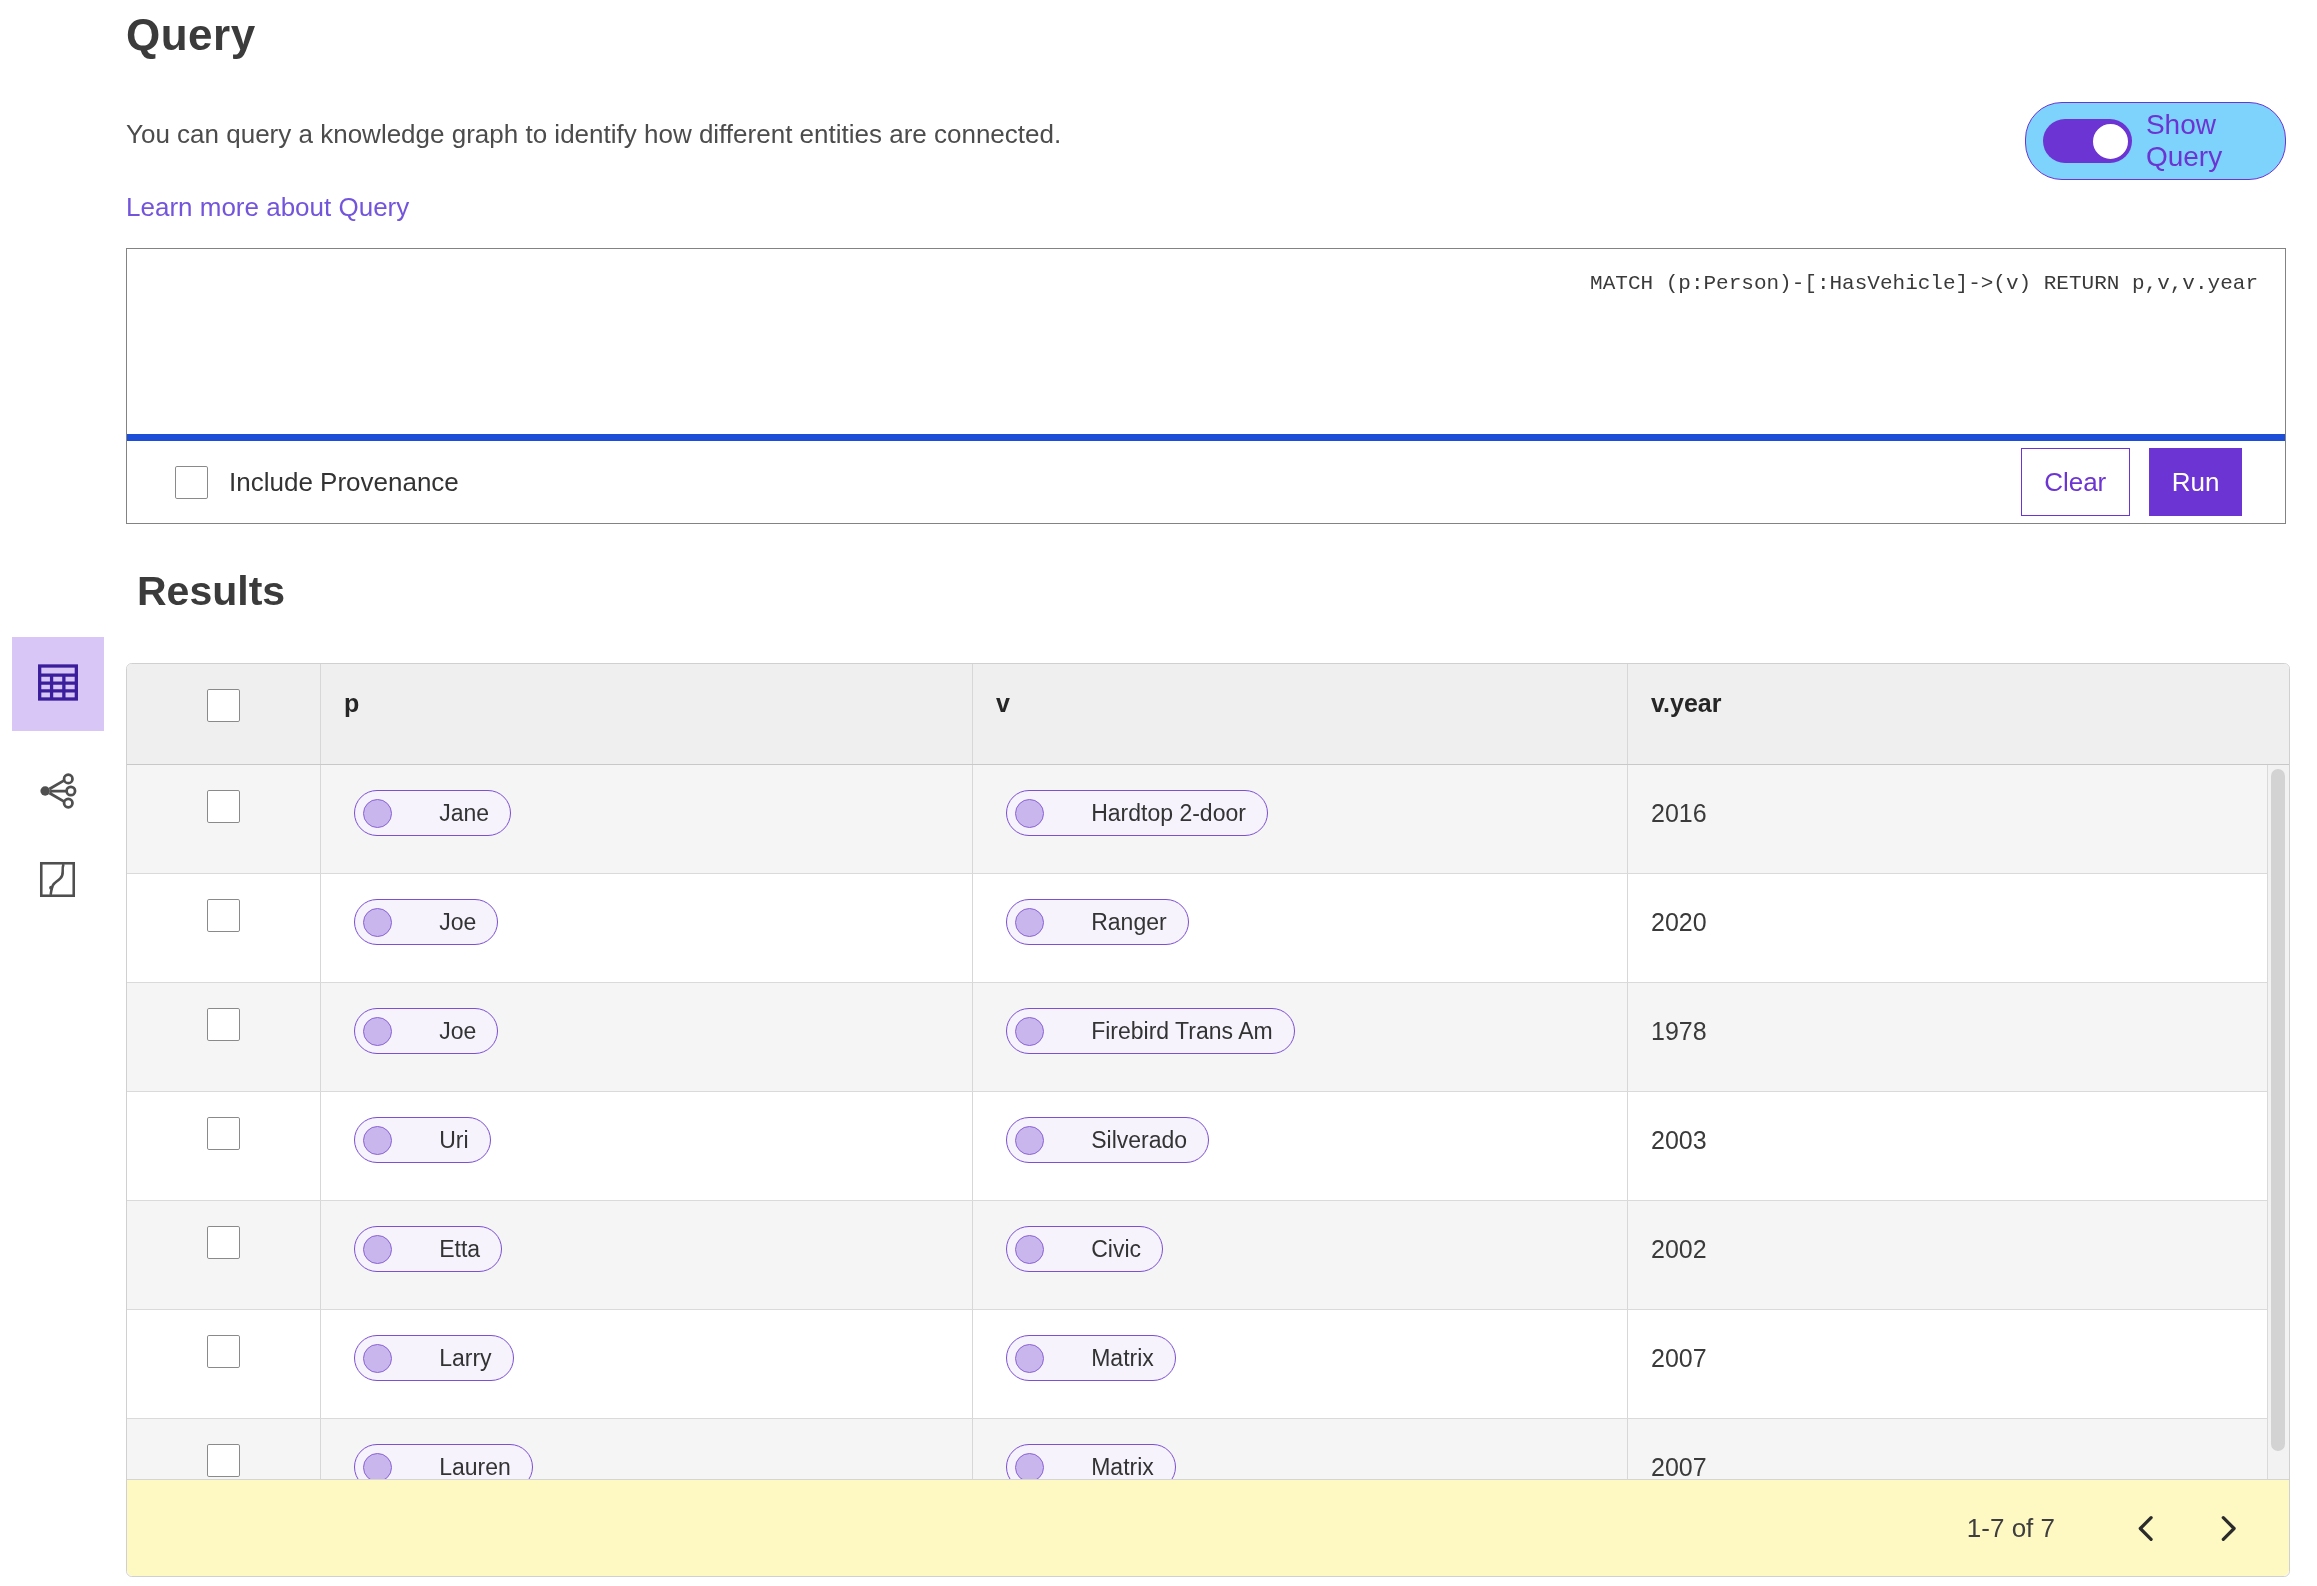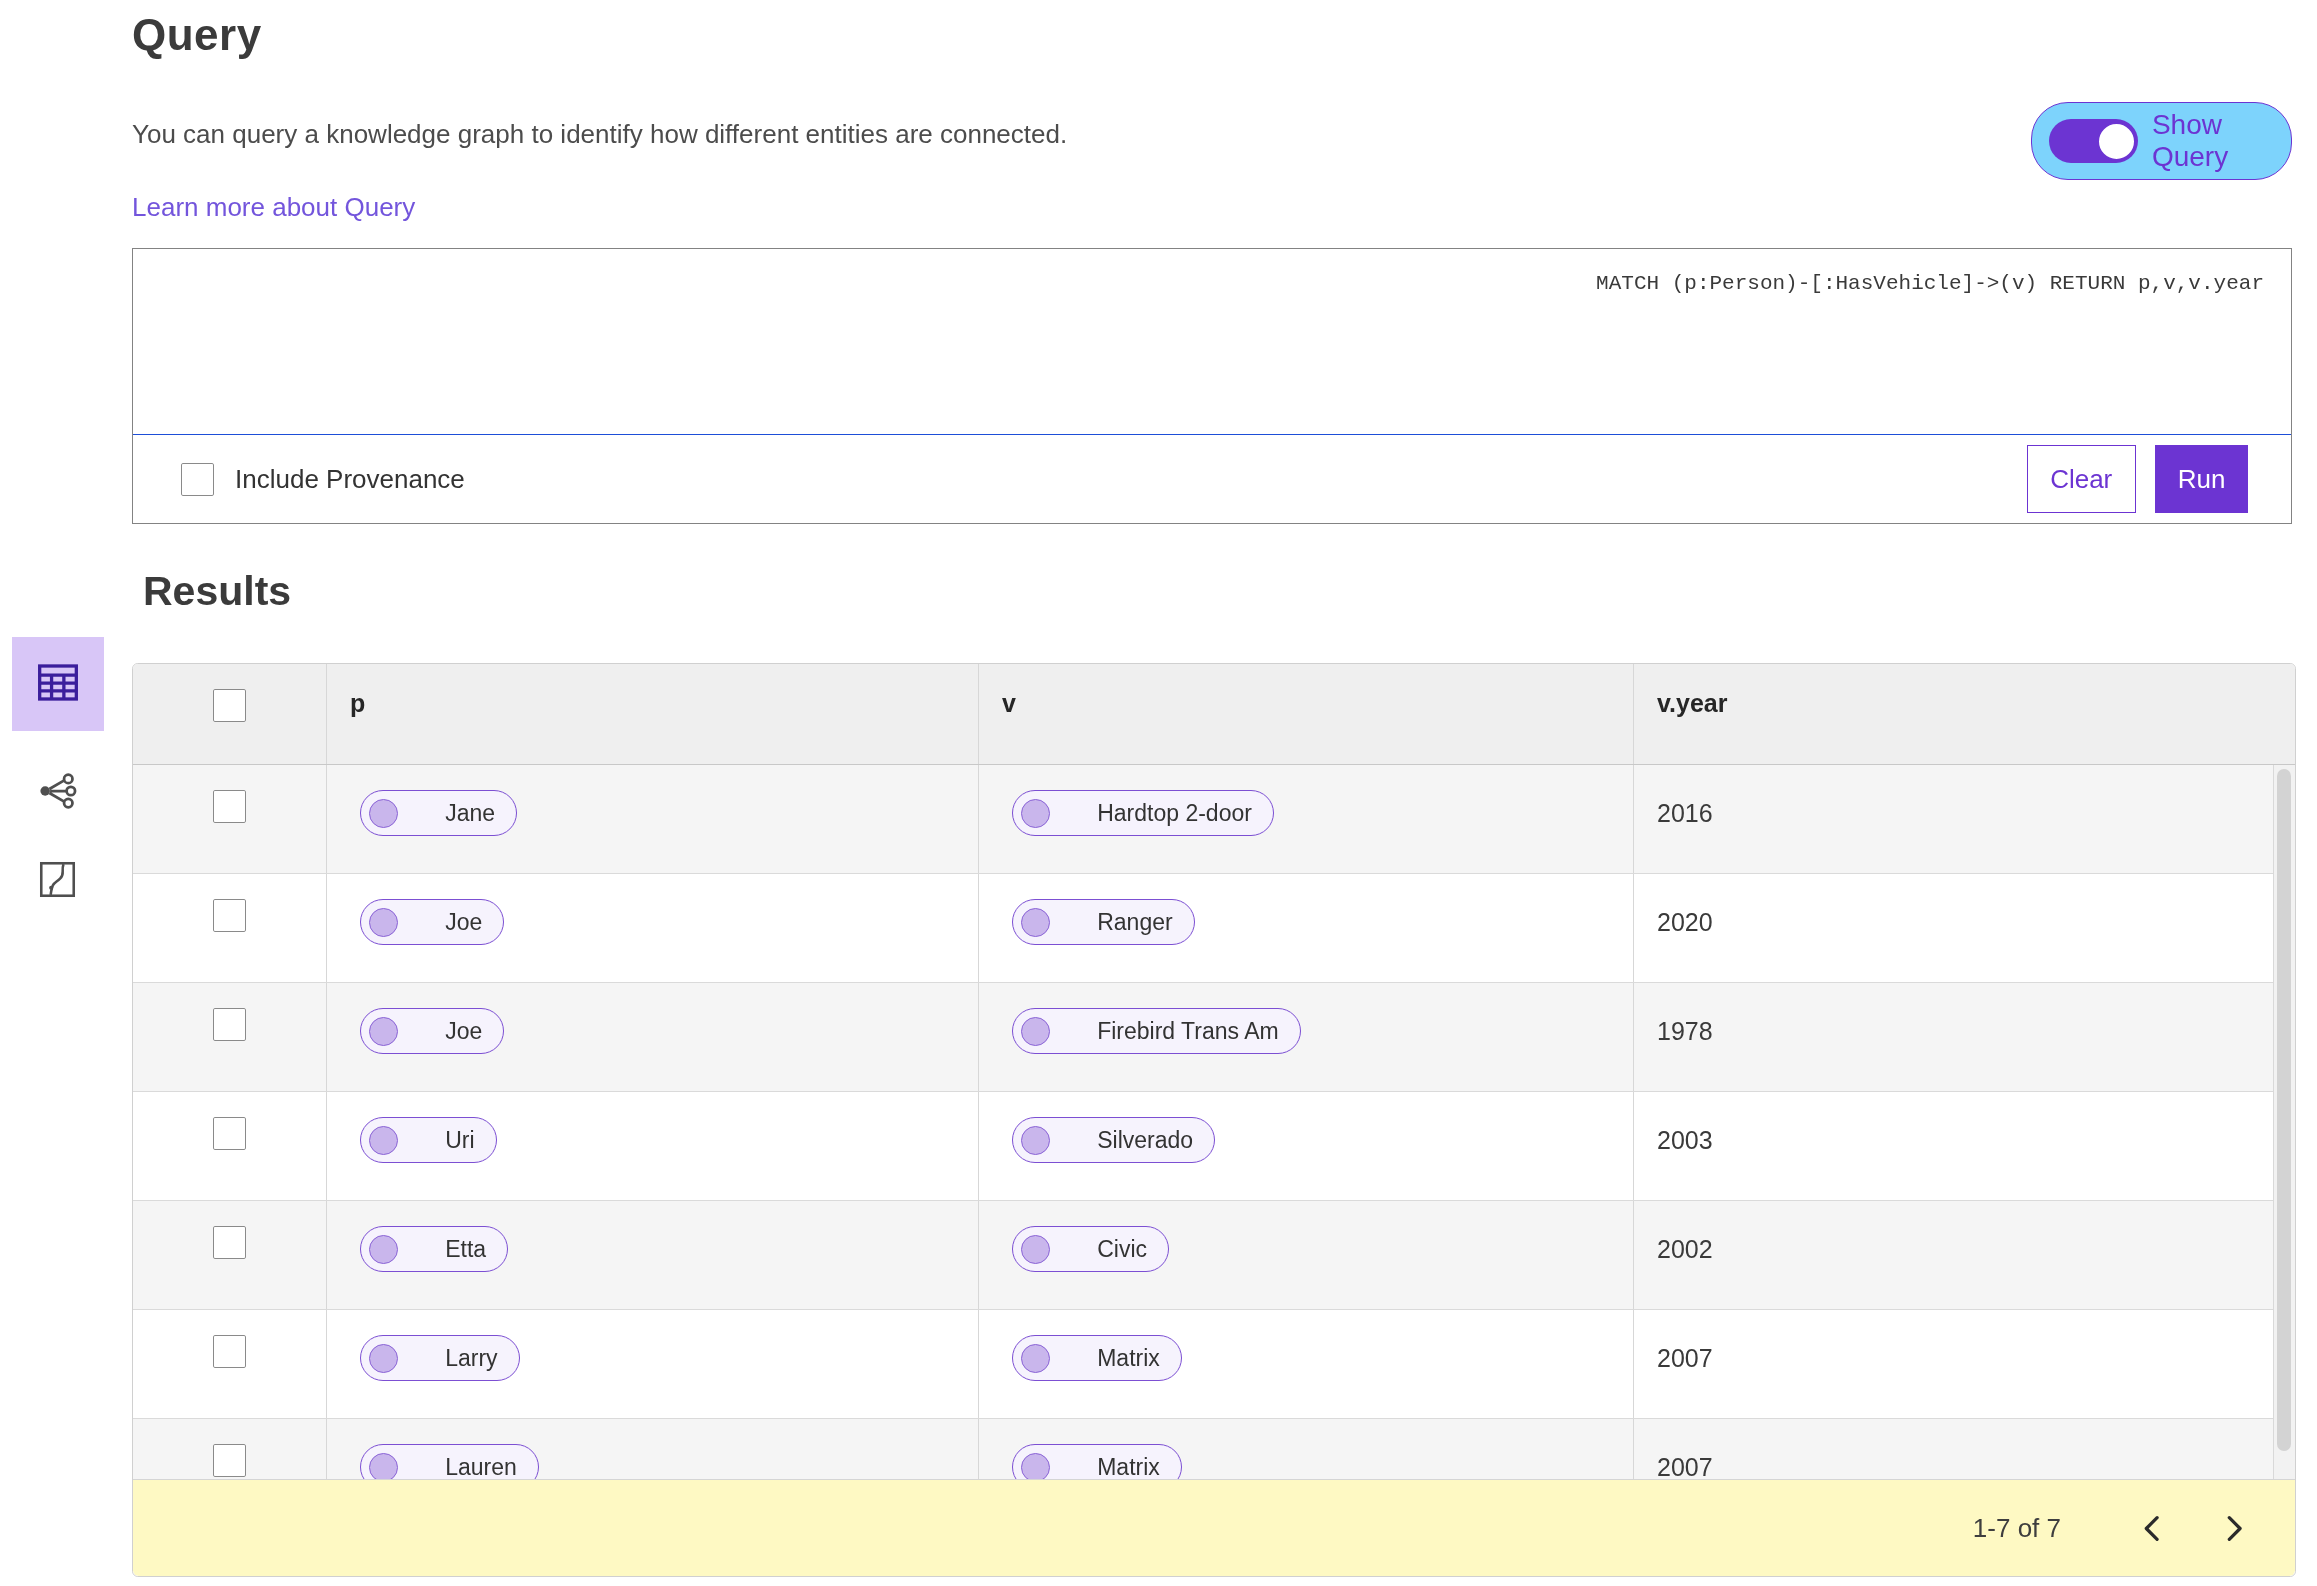--- a/index.html
+++ b/index.html
@@ -1,19 +1,19 @@
 <!DOCTYPE html>
 <html><head>
 <meta charset="utf-8">
 <style>
   * { box-sizing: border-box; margin: 0; padding: 0; }
   html,body { width: 2317px; height: 1586px; background: #ffffff; overflow: hidden; }
   body { font-family: "Liberation Sans", "DejaVu Sans", sans-serif; color: #3b3b3b; position: relative; }
 
-  .content { position: absolute; left: 132px; top: 0; width: 2160px; }
+  .content { position: absolute; left: 126px; top: 0; width: 2160px; }
 
   
   .page-title { font-size: 44px; font-weight: bold; color: #3b3b3b; margin-top: 9.7px; letter-spacing: 0.5px; }
   .desc-row { position: relative; margin-top: 42px; height: 77px; }
   .description { font-size: 26px; color: #4c4c4c; padding-top: 17.4px; }
   .learn-link { display:inline-block; font-size: 26px; color: #7355dc; margin-top: 13.5px; cursor: pointer; }
 
   .show-query { position: absolute; right: 0; top: 0; width: 261px; height: 78px;
     border: 1.9px solid #6c34d2; border-radius: 37px; display: flex; align-items: center;
     padding-left: 17.4px; background:#7dd3fc; cursor: pointer; }
@@ -21,21 +21,21 @@
   .switch .knob { position: absolute; right: 2.9px; top: 2.9px; width: 39px; height: 39px;
     background: #ffffff; border-radius: 50%; border: 2.9px solid #6c34d2; }
   .sq-label { font-size: 28px; color: #6c34d2; margin-left: 13.5px; }
 
   
   .query-panel { margin-top: 25px; border: 1.9px solid #838383; background: #fff; }
   .code-area { position: relative; height: 185px; padding: 23px 27px;
     font-family: "Liberation Mono", "DejaVu Sans Mono", monospace; font-size: 21px; color: #3a3a3a;
     white-space: pre-wrap; text-align: right; }
   .resize-handle { position: absolute; right: 3.9px; bottom: 3.9px; width: 23px; height: 23px; }
-  .panel-footer { border-top: 1px solid #1d4ed8; height: 89px; display: flex; align-items: center; }
+  .panel-footer { border-top: 7px solid #1d4ed8; height: 89px; display: flex; align-items: center; }
   .cbx { display: inline-block; width: 33px; height: 33px; border: 1.9px solid #8a8a8a;
     border-radius: 1.9px; background: #fff; flex: none; cursor: pointer; }
   .prov-label { font-size: 26px; color: #333; margin-left: 21px; }
   .footer-left { display: flex; align-items: center; margin-left: 48px; flex: 1; }
   .footer-btns { display: flex; align-items: center; margin-right: 43px; gap: 19.3px; }
   .btn-clear { width: 109px; height: 68px; background: #fff; border: 1.9px solid #6c34d2;
     color: #6c34d2; font-size: 26px; font-family: inherit; cursor: pointer; }
   .btn-run { width: 93px; height: 68px; background: #6c34d2; border: none; color: #fff;
     font-size: 26px; font-family: inherit; cursor: pointer; }
 

